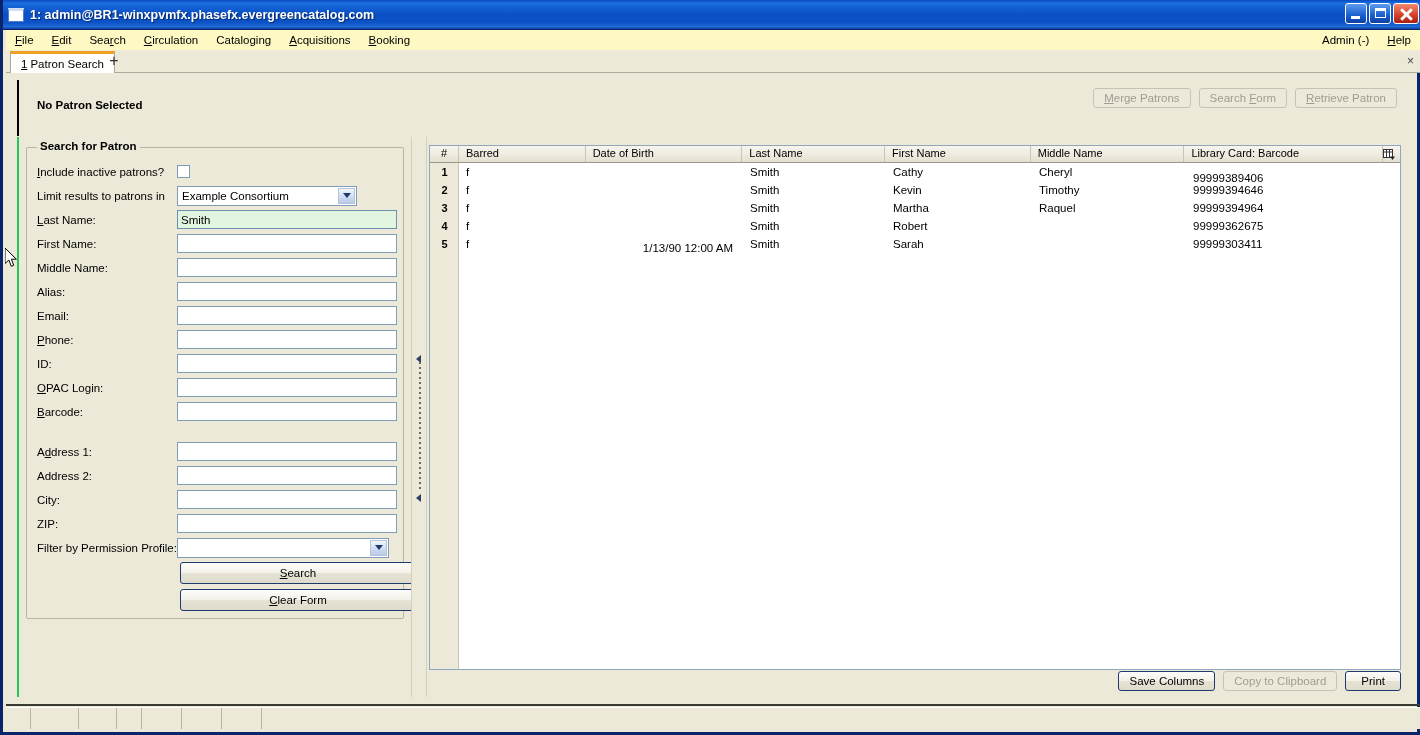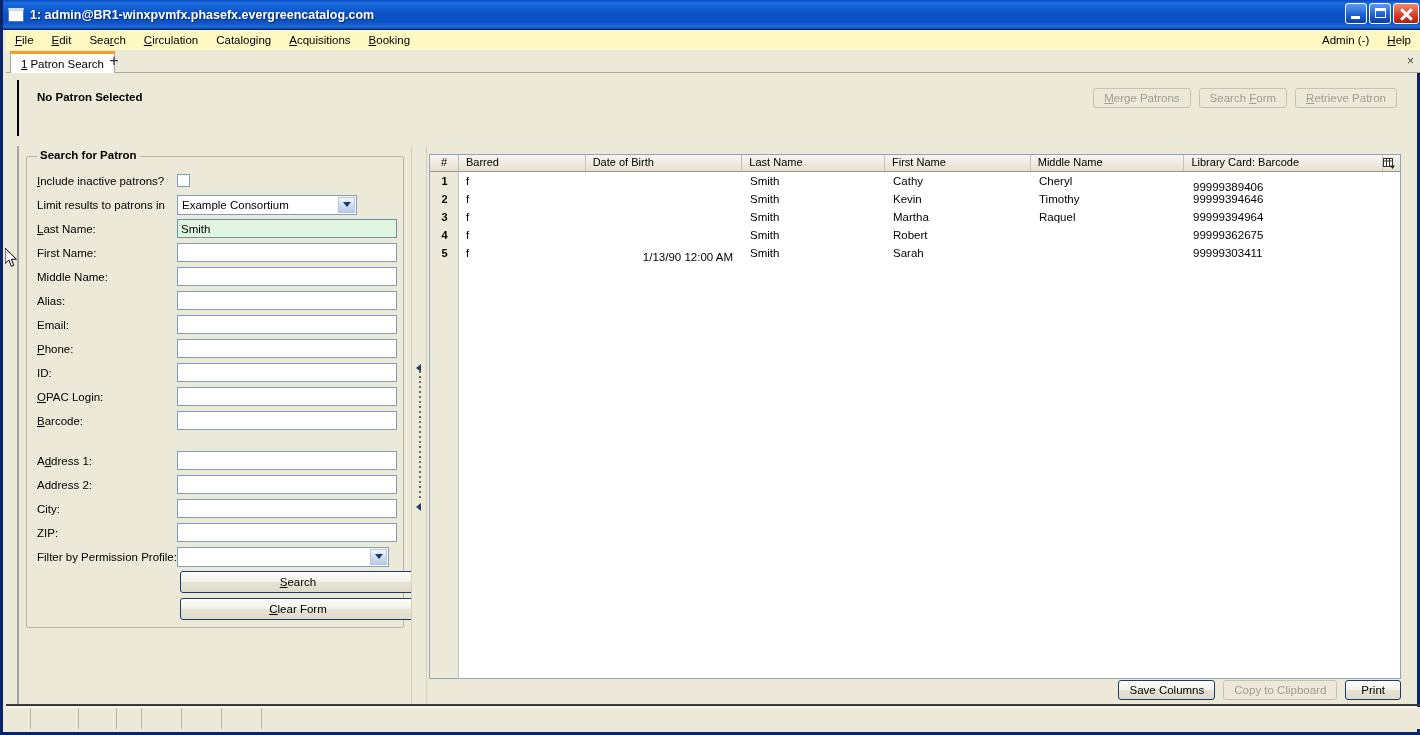--- a/index.html
+++ b/index.html
@@ -166,21 +166,21 @@
   .patron-hdr {
     position: absolute;
     left: 14px; top: 80px;
     width: 1392px; height: 56px;
     background: #ece9d8;
     border-left: 2px solid #000;
     box-sizing: border-box;
   }
   .patron-hdr-title {
     position: absolute;
-    left: 18px; top: 11px;
+    left: 18px; top: 19px;
     font-size: 11.5px;
     font-weight: bold;
   }
   .hdr-btns {
     position: absolute;
     right: 12px; top: 8px;
     display: flex;
     gap: 8px;
   }
   .btn {
@@ -198,23 +198,23 @@
     color: #9d9d94;
     border-color: #c6c3b6;
     background: #ece9d8;
   }
   .btn.emph { border: 1px solid #1f3a6e; }
   .ul { text-decoration: underline; }
 
   
   .main {
     position: absolute;
-    left: 14px; top: 146px;
+    left: 14px; top: 137px;
     width: 1392px; height: 560px;
-    border-left: 2px solid #a3a3a3;
+    border-left: 2px solid #22c55e;
     box-sizing: border-box;
   }
 
   
   .left-pane {
     position: absolute;
     left: 0; top: 0;
     width: 392px; height: 560px;
     background: #ece9d8;
     box-sizing: border-box;

